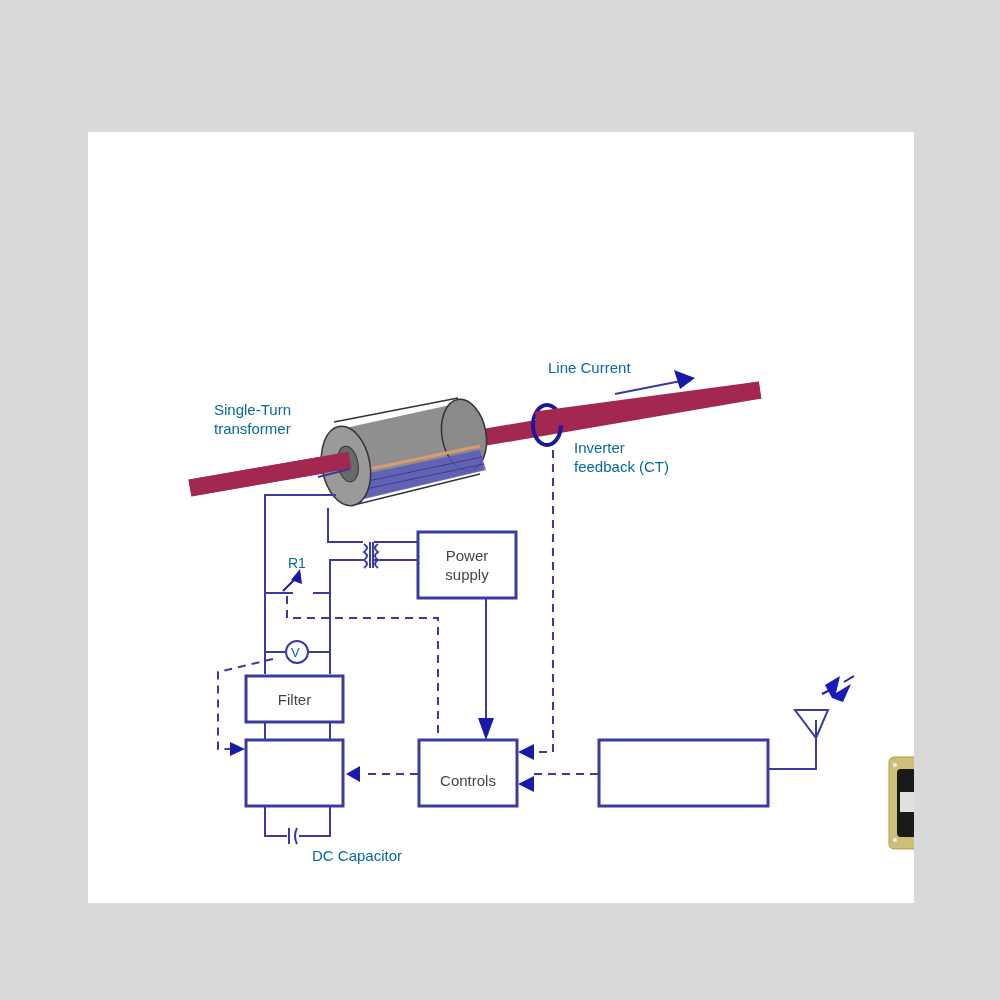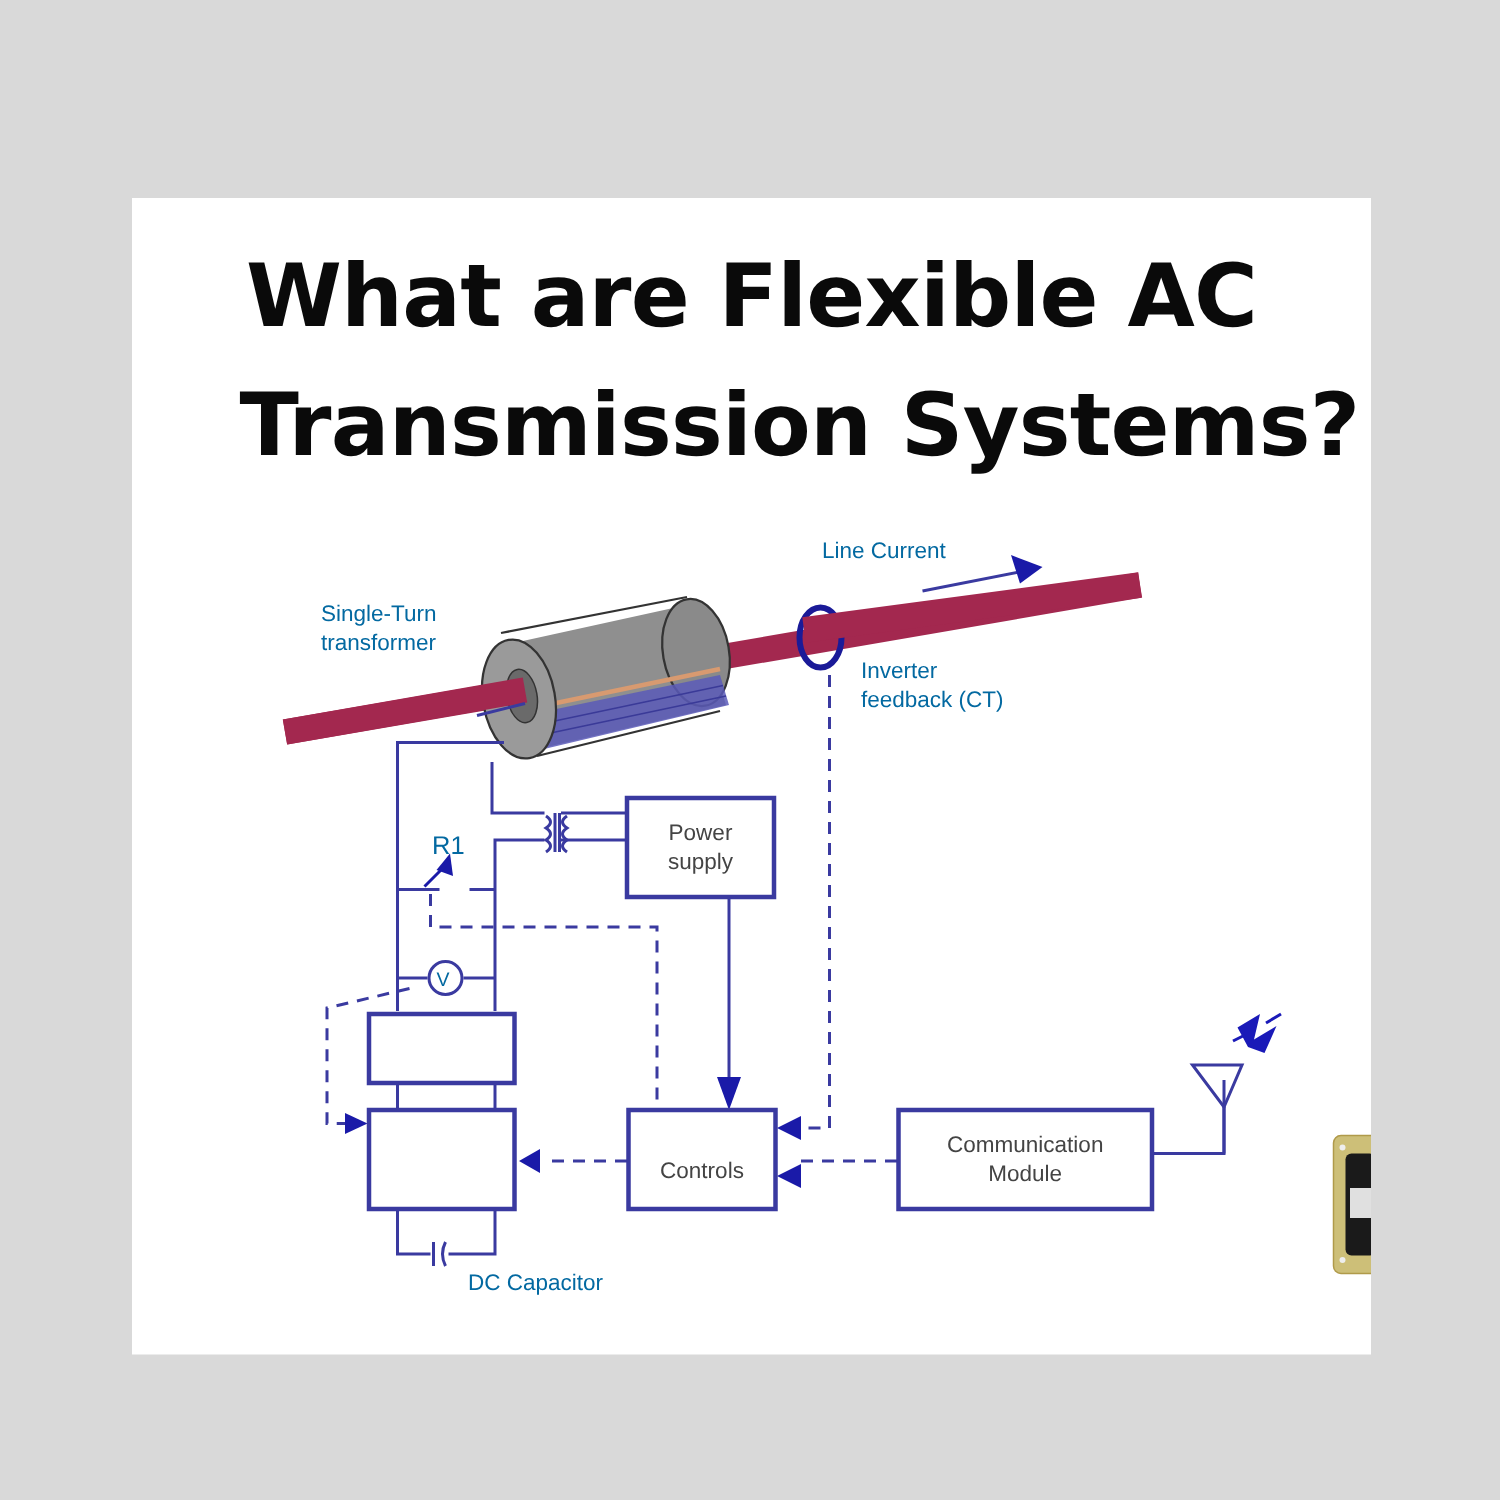--- a/index.html
+++ b/index.html
@@ -53,24 +53,20 @@
       align-items: center;
       justify-content: center;
       flex-direction: column;
     }
   </style>
 </head>
 <body>
 
 <div class="card">
 
-  <div class="title">
-    <span class="line">What are Flexible AC</span>
-    <span class="line line2">Transmission Systems?</span>
-  </div>
 
   <svg class="diagram" width="826" height="771" viewBox="0 0 826 771">
     <defs>
       <marker id="arr" viewBox="0 0 10 10" refX="9" refY="5" markerWidth="6" markerHeight="6" orient="auto-start-reverse">
         <path d="M0,0 L10,5 L0,10 z" fill="#1a1aa8"></path>
       </marker>
     </defs>
 
     <g>
       <line x1="102" y1="356" x2="672" y2="258" stroke="#a3284f" stroke-width="17" stroke-linecap="butt"></line>
@@ -188,29 +184,28 @@
 
   <div class="lbl" style="left:126px; top:268px;">
     <div>Single-Turn</div>
     <div>transformer</div>
   </div>
   <div class="lbl" style="left:460px; top:226px;">Line Current</div>
   <div class="lbl" style="left:486px; top:306px;">
     <div>Inverter</div>
     <div>feedback (CT)</div>
   </div>
-  <div class="lbl" style="left:200px; top:422px; font-size:17px;">R1</div>
+  <div class="lbl" style="left:200px; top:422px; font-size:14px;">R1</div>
   <div class="lbl" style="left:203px; top:511px; font-size:13px;">V</div>
   <div class="lbl" style="left:224px; top:714px;text-align:center;">DC Capacitor</div>
 
   <div class="box-lbl" style="left:330px; top:400px; width:98px; height:66px;">
     <div>Power</div>
     <div>supply</div>
   </div>
+  <div class="box-lbl" style="left:158px; top:544px; width:97px; height:46px;">
+    <div>Filter</div>
+  </div>
   <div class="box-lbl" style="left:331px; top:608px; width:98px; height:81px;">
     <div>Controls</div>
   </div>
-  <div class="box-lbl" style="left:511px; top:608px; width:169px; height:66px;">
-    <div>Communication</div>
-    <div>Module</div>
-  </div>
 
 </div>
 
 </body></html>

